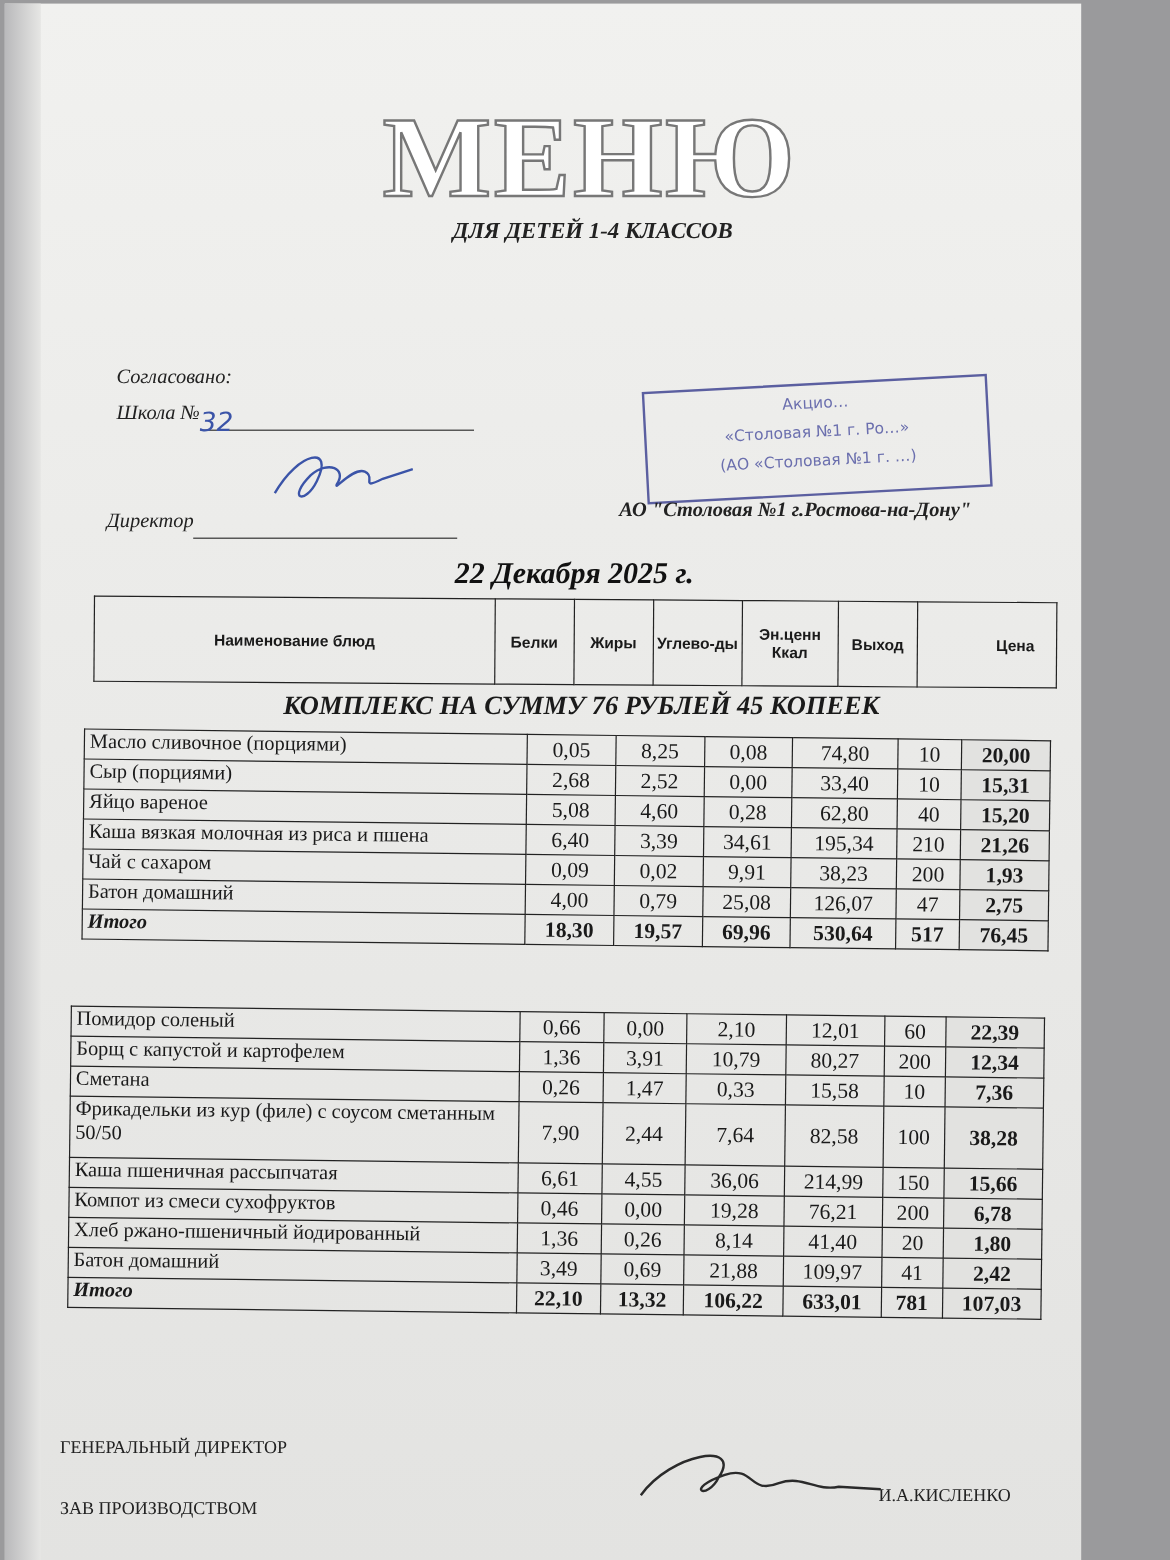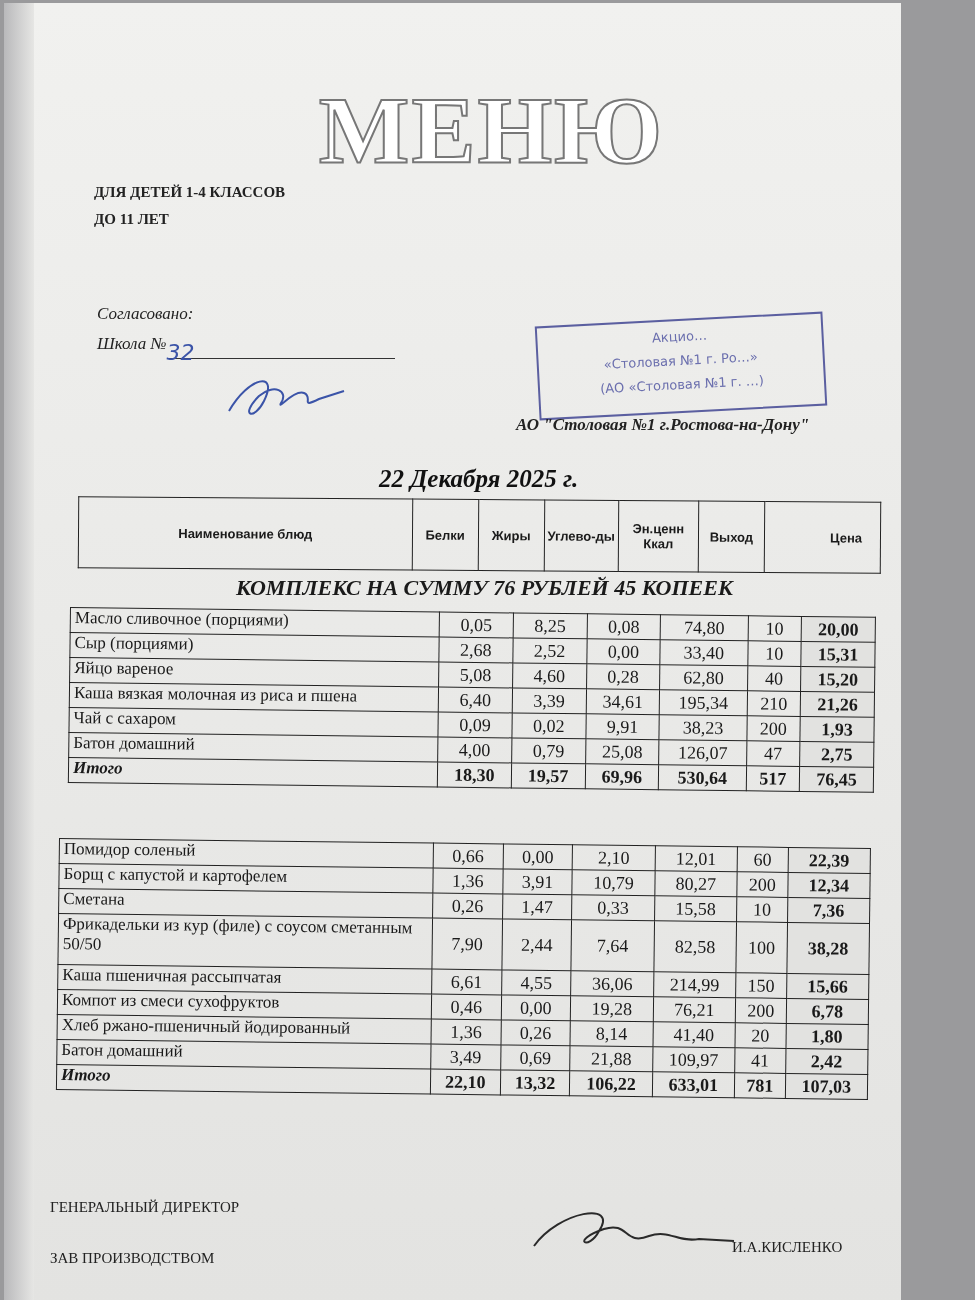--- a/index.html
+++ b/index.html
@@ -2,21 +2,21 @@
 <html><head>
 <meta charset="utf-8">
 <style>
   html,body{margin:0;padding:0;}
   body{width:975px;height:1300px;overflow:hidden;background:#9a9a9c;font-family:"Liberation Serif",serif;}
   .page{position:absolute;left:4px;top:3px;width:897px;height:1300px;background:#ececea;
         background:linear-gradient(180deg,#f1f1ef 0%,#ebebe9 40%,#e3e3e1 100%);}
   .edge{position:absolute;left:0;top:0;width:30px;height:1300px;background:linear-gradient(90deg,#b9b9bb,#e6e6e4);}
   .title{position:absolute;left:0;top:72px;width:975px;text-align:center;font-size:96px;letter-spacing:2px;color:#ffffff;
          -webkit-text-stroke:2px #777;font-weight:bold;font-family:"Liberation Serif",serif;}
-  .subtitle{position:absolute;left:90px;top:176px;width:800px;font-weight:bold;font-size:15px;line-height:27px;color:#222;}
+  .subtitle{position:absolute;left:90px;top:176px;width:800px;text-align:center;font-weight:bold;font-style:italic;font-size:19px;line-height:27px;color:#222;}
   .approve{position:absolute;left:93px;top:296px;font-style:italic;font-size:17px;color:#222;}
   .approve .row{height:30px;line-height:30px;white-space:nowrap;}
   .uline{display:inline-block;border-bottom:1px solid #333;vertical-align:bottom;height:20px;}
   .hand{font-family:"DejaVu Sans",sans-serif;font-style:italic;color:#3b54a8;font-size:22px;}
   .sig1{position:absolute;left:215px;top:368px;width:130px;height:55px;}
   .stamp{position:absolute;left:533px;top:316px;width:288px;height:94px;border:2px solid #5b5fa0;transform:rotate(-3deg);
          color:#6b6fae;font-family:"DejaVu Sans",sans-serif;font-size:13px;text-align:center;line-height:24px;padding-top:4px;box-sizing:border-box;}
   .org{position:absolute;left:512px;top:412px;font-weight:bold;font-style:italic;font-size:17px;color:#222;}
   .date{position:absolute;left:375px;top:462px;font-weight:bold;font-style:italic;font-size:25px;color:#111;}
   table{border-collapse:collapse;position:absolute;color:#1a1a1a;}
@@ -39,29 +39,31 @@
 </head>
 <body>
 
 <div class="page">
   <div class="edge"></div>
 
   <div class="title">МЕНЮ</div>
 
   <div class="subtitle">
     <div>ДЛЯ ДЕТЕЙ 1-4 КЛАССОВ</div>
-    <div>ДО 11 ЛЕТ</div>
   </div>
 
   <div class="approve">
     <div class="row">Согласовано:</div>
     <div class="row">
       <span>Школа №</span><span class="uline" style="width:228px;"><span class="hand">32</span></span>
     </div>
     <div class="row" style="height:60px;"></div>
+    <div class="row" style="margin-left:-8px;">
+      <span>Директор</span><span class="uline" style="width:220px;"></span>
+    </div>
   </div>
 
   <svg class="sig1" viewBox="0 0 130 55">
     <path d="M10 40 C 30 5, 60 0, 45 30 C 35 50, 20 45, 40 25 C 55 12, 70 20, 62 32 C 58 40, 75 18, 85 22 C 95 26, 80 38, 100 28 L 125 20" fill="none" stroke="#3b54a8" stroke-width="2"></path>
     <ellipse cx="60" cy="28" rx="95" ry="70" fill="none" stroke="#cfcfd6" stroke-width="1" opacity="0.6"></ellipse>
   </svg>
 
   <div class="stamp">
     <div>Акцио…</div>
     <div>«Столовая №1 г. Ро…»</div>

